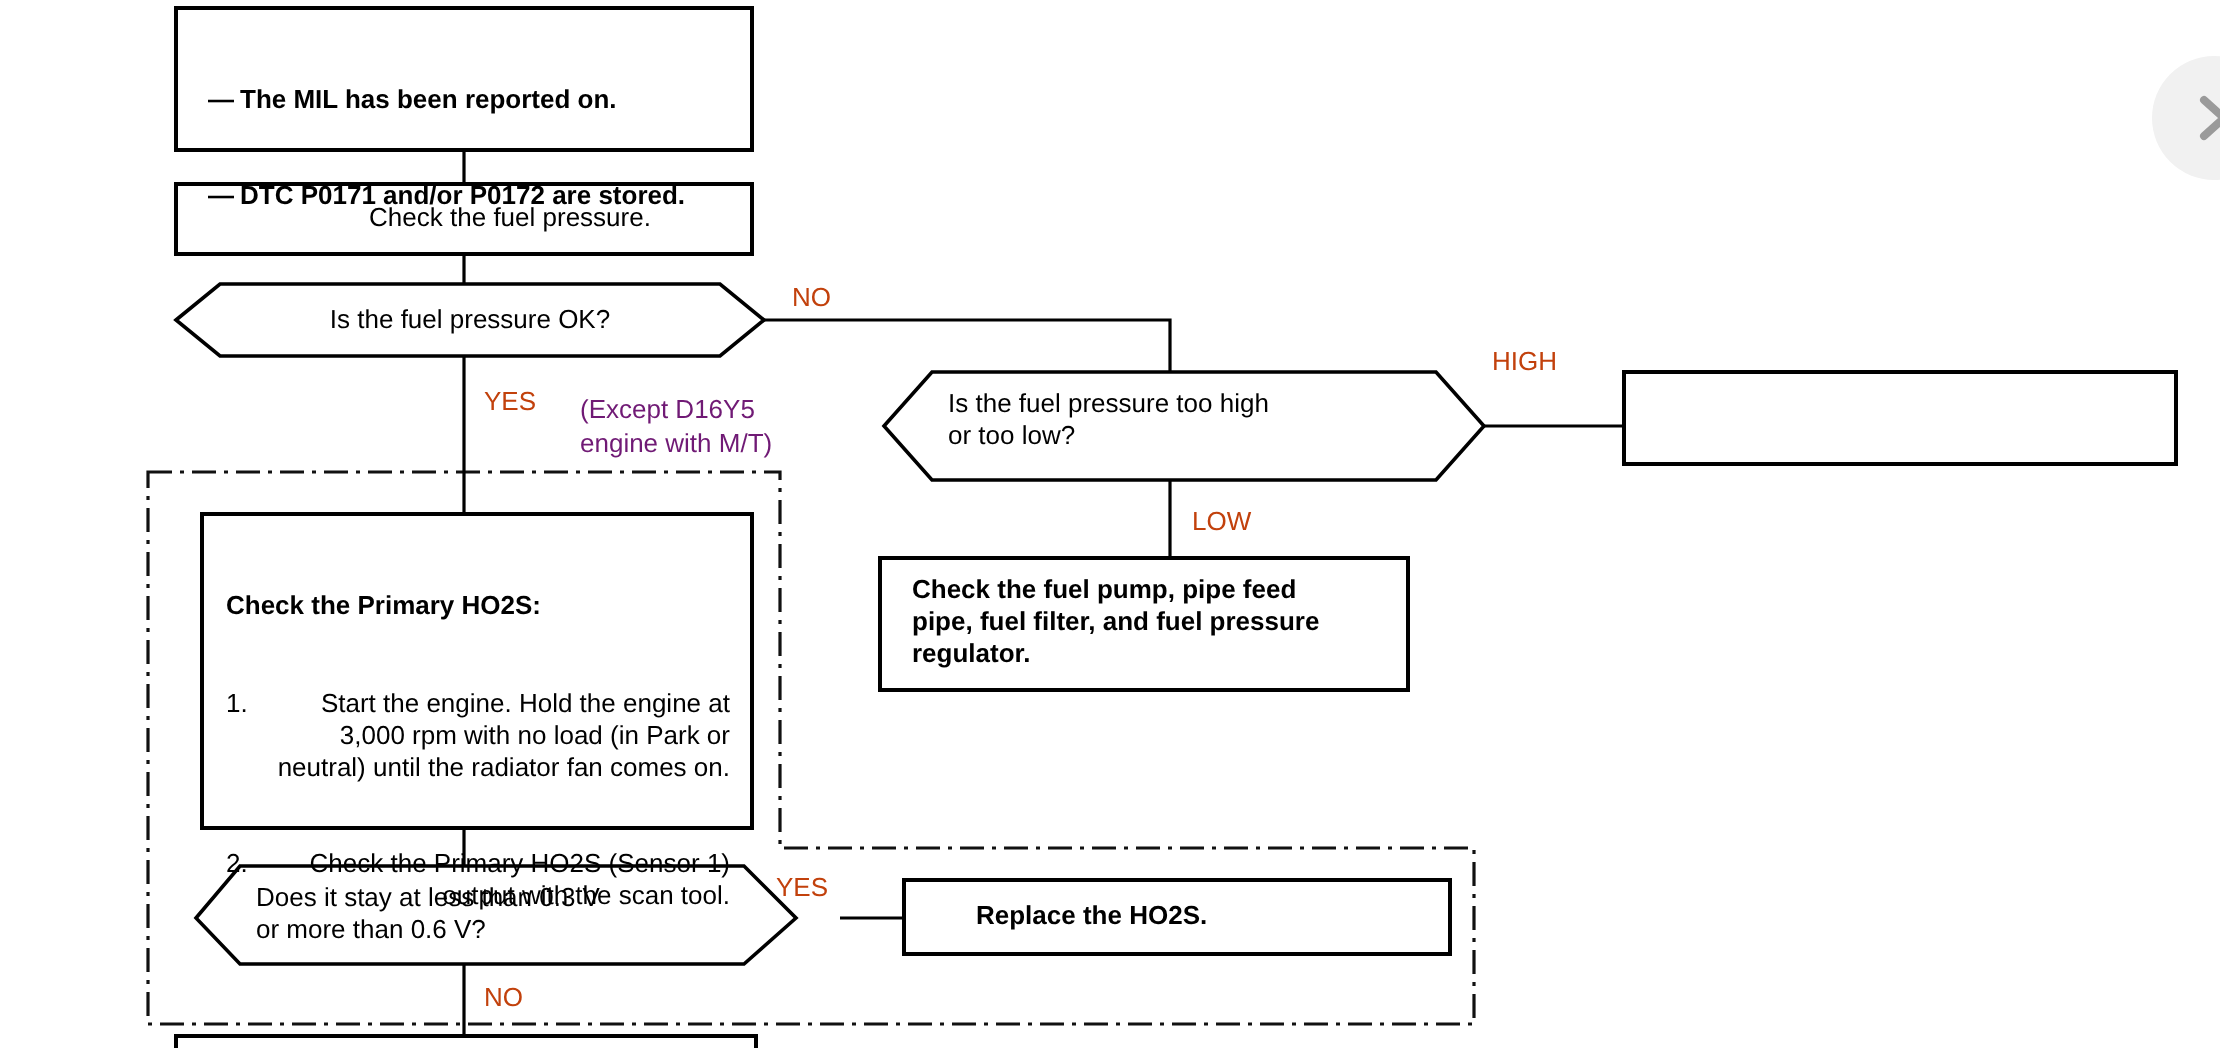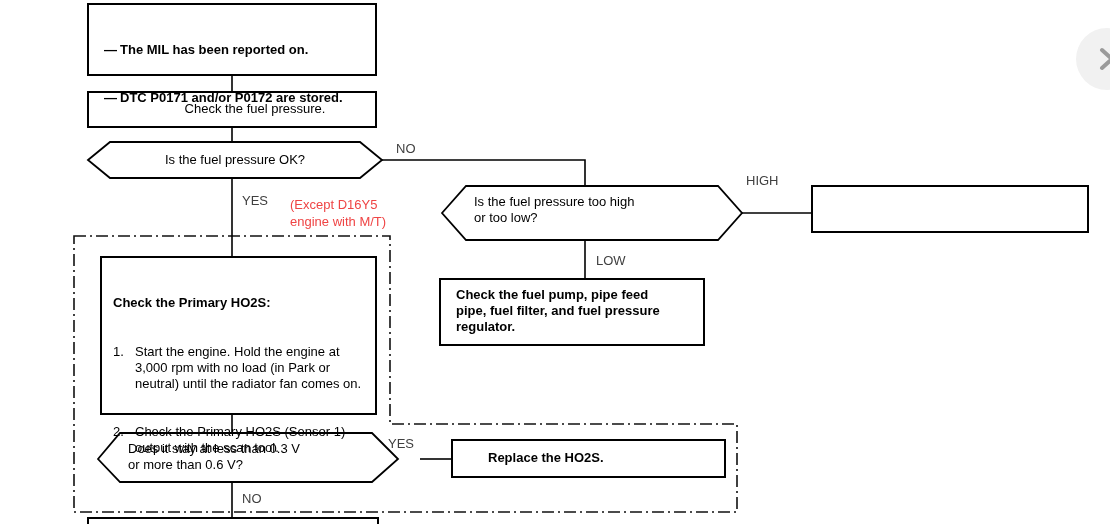--- a/index.html
+++ b/index.html
@@ -32,29 +32,29 @@
     color: #000;
     white-space: pre-wrap;
   }
   .bold { font-weight: bold; }
   .center { text-align: center; }
   .edge-label {
     position: absolute;
     font-family: "Liberation Sans", sans-serif;
     font-size: 13px;
     line-height: 14px;
-    color: #404040;
+    color: #c2410c;
     white-space: nowrap;
   }
   .note {
     position: absolute;
     font-family: "Liberation Sans", sans-serif;
     font-size: 13px;
     line-height: 17px;
-    color: #ef4444;
+    color: #701a75;
     white-space: pre-line;
   }
   
   .bullet-row {
     display: flex;
     align-items: flex-start;
   }
   .bullet-dash {
     width: 16px;
     flex: 0 0 16px;
@@ -63,21 +63,21 @@
   .bullet-body { flex: 1 1 auto; font-weight: bold; }
   
   .num-row {
     display: flex;
     align-items: flex-start;
   }
   .num-marker {
     width: 22px;
     flex: 0 0 22px;
   }
-  .num-body { flex: 1 1 auto; }
+  .num-body { flex: 1 1 auto; text-align: right; }
   .hdr { font-weight: bold; display: block; margin-bottom: 1px; }
   
   #next-page-control {
     position: absolute;
     left: 1076px;
     top: 28px;
     width: 62px;
     height: 62px;
     border-radius: 50%;
     background: #f1f1f1;

